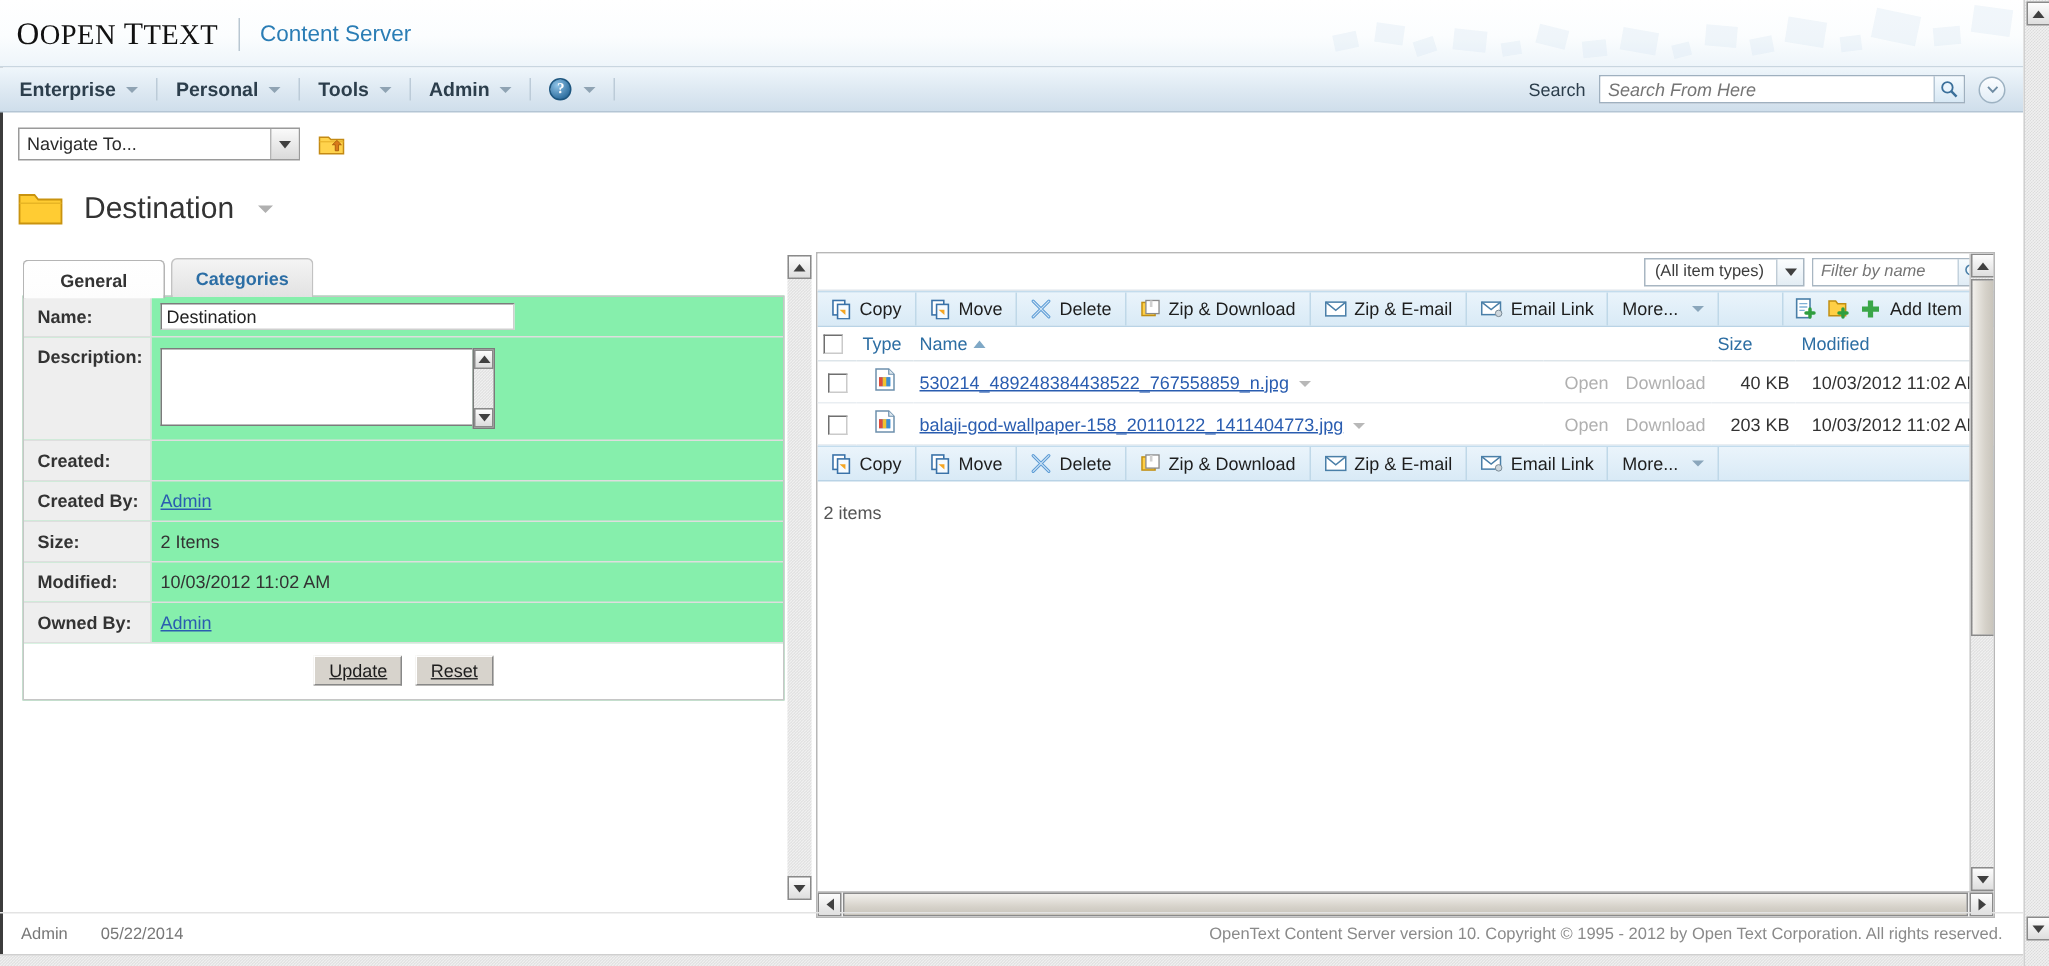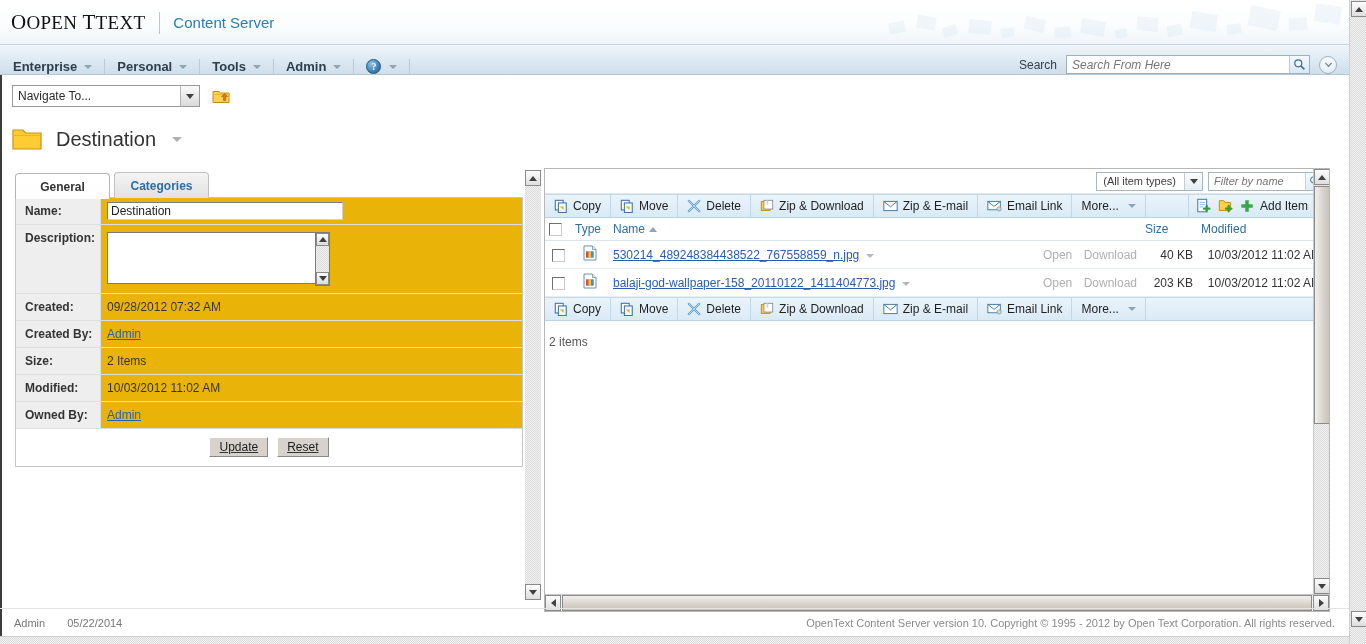--- a/index.html
+++ b/index.html
@@ -83,21 +83,21 @@
   .cs-title {
     font-size: 15px; color: #2a7db5; font-weight: normal;
   }
 
   
   .menu-bar {
     position: relative;
     height: 30px;
     background: linear-gradient(180deg, #eff6fb 0%, #dfeaf3 48%, #cfdeeb 100%);
     border-bottom: 1px solid #b4c5d4;
-    display: flex; align-items: flex-end;
+    display: flex; align-items: center;
   }
   .menu-item {
     display: flex; align-items: center; gap: 7px;
     padding: 0 12px 0 12px;
     font-size: 13px; font-weight: bold; color: #2c3e4c;
     border-right: 1px solid #bccbd8;
     cursor: default;
   }
   .menu-item:first-child { border-left: 1px solid transparent; }
   .menu-item .caret {
@@ -216,21 +216,21 @@
     border-color: #b5b5b5;
     position: relative; top: 1px;
   }
   .tab.inactive {
     background: linear-gradient(180deg, #f4f4f4, #e2e2e2);
     color: #2c6ea5;
     border-color: #c2c2c2;
   }
   .form-box {
     border: 1px solid #c6c6c6;
-    background: #eab308;
+    background: #86efac;
     margin-top: -1px;
   }
   .form-row {
     display: flex;
     border-bottom: 1px solid #dedede;
     min-height: 25px;
   }
   .form-row:last-child { border-bottom: none; }
   .form-label {
     width: 85px; flex: 0 0 85px;
@@ -627,21 +627,20 @@
                 <div class="mini-btn down">
                     <span class="tri down"></span>
                   </div>
               </div>
             </div>
           </div>
         </div>
 
         <div class="form-row">
           <div class="form-label">Created:</div>
-          <div class="form-value">09/28/2012 07:32 AM</div>
         </div>
         <div class="form-row">
           <div class="form-label">Created By:</div>
           <div class="form-value">
             <span class="link">Admin</span>
           </div>
         </div>
         <div class="form-row">
           <div class="form-label">Size:</div>
           <div class="form-value">2 Items</div>

